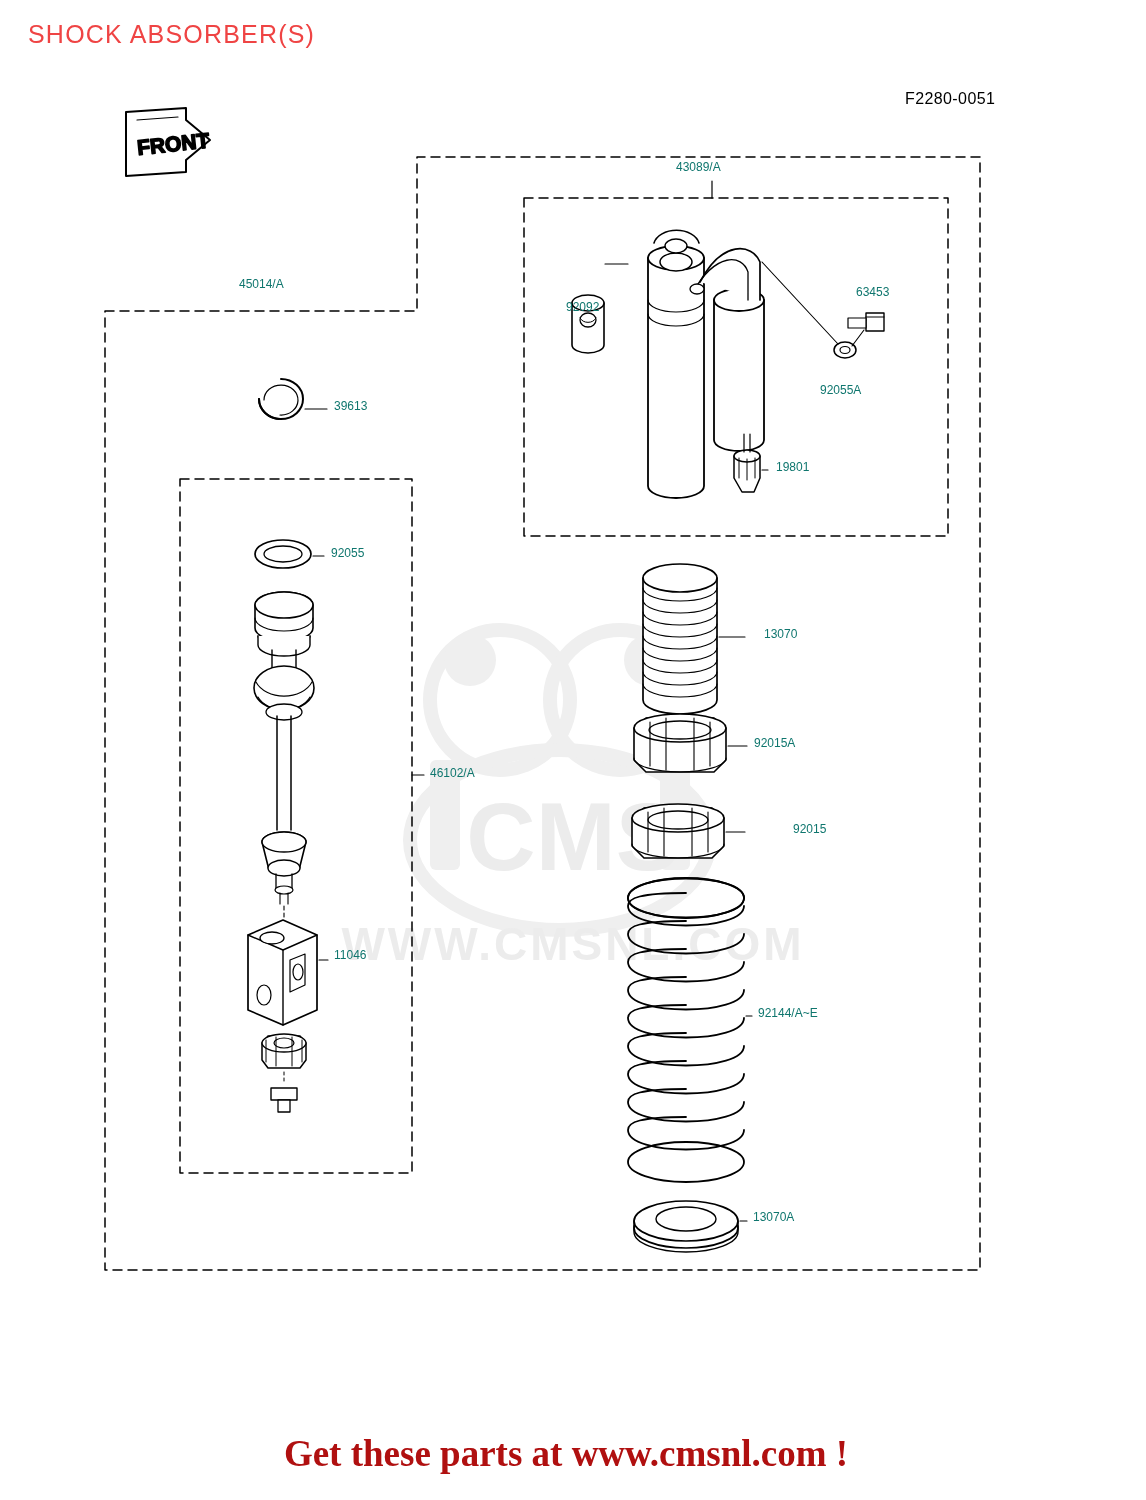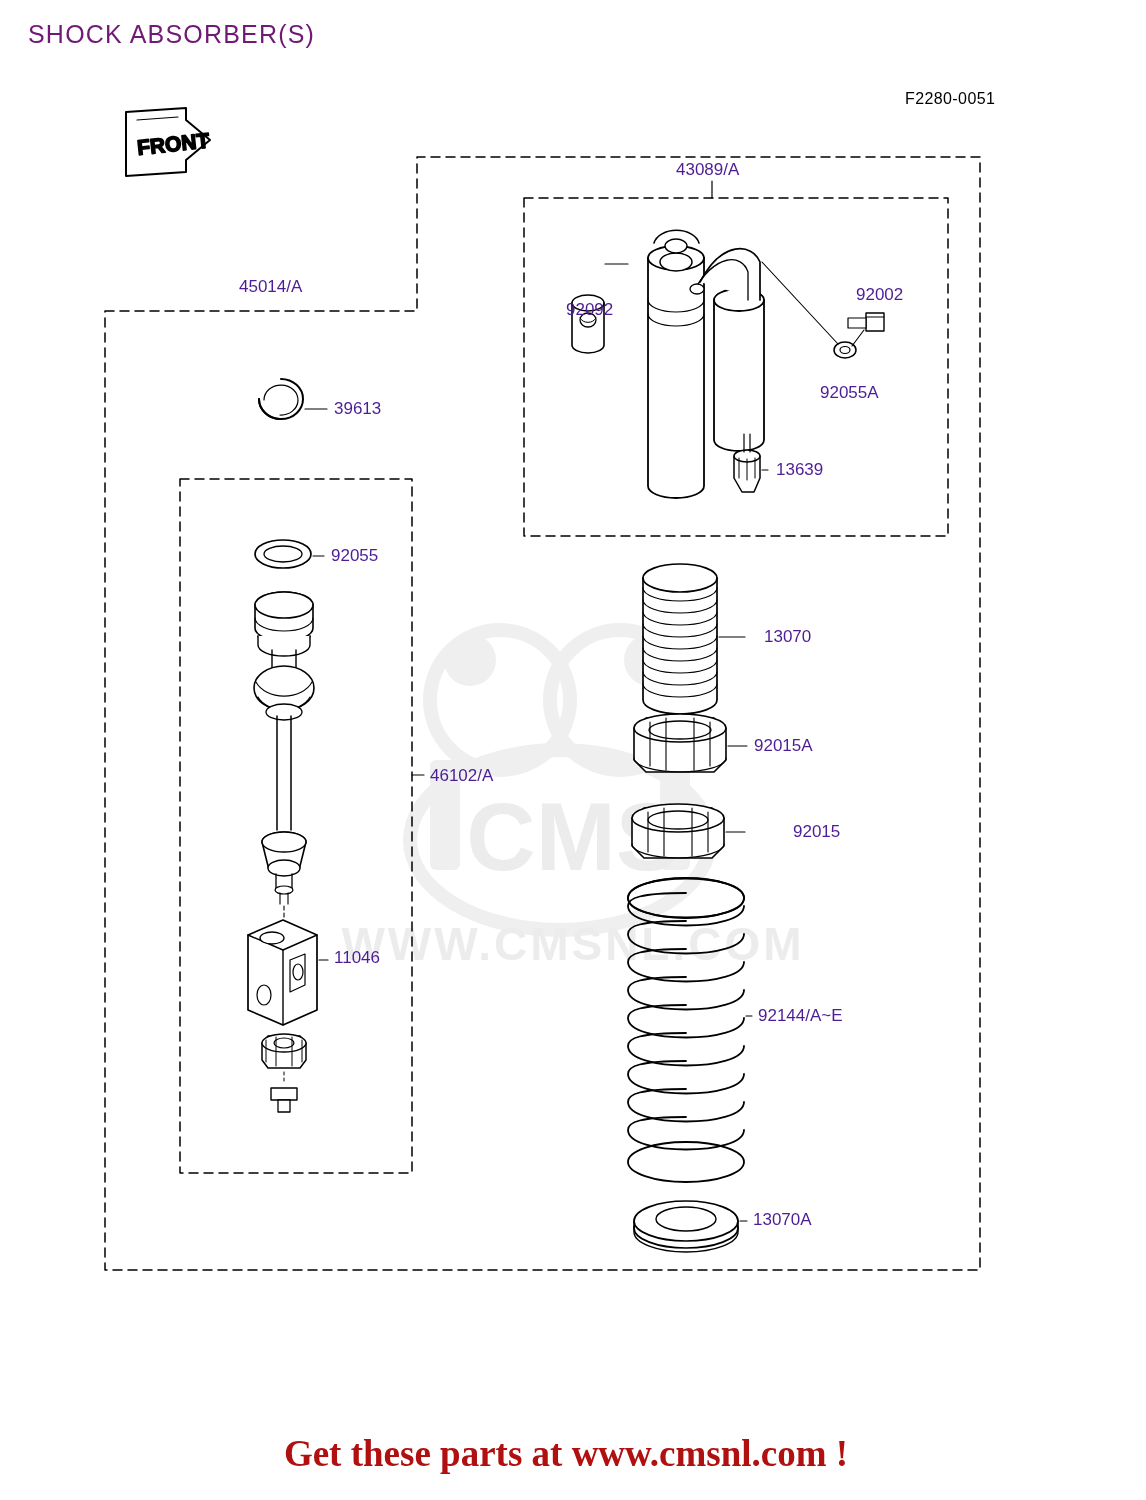--- a/index.html
+++ b/index.html
@@ -14,21 +14,21 @@
     font-family: "Liberation Sans", sans-serif;
     color: #000000;
     overflow: hidden;
   }
   #page-title {
     position: absolute;
     left: 28px;
     top: 20px;
     font-size: 25px;
     letter-spacing: 1.2px;
-    color: #701a75;
+    color: #ef4444;
     font-family: "Liberation Sans", sans-serif;
   }
   #diagram-code {
     position: absolute;
     left: 905px;
     top: 90px;
     font-size: 16px;
     letter-spacing: 0.4px;
     font-family: "Liberation Sans", sans-serif;
   }
@@ -45,23 +45,23 @@
   }
   .svg-layer {
     position: absolute;
     left: 0;
     top: 0;
     width: 1146px;
     height: 1500px;
   }
   .label {
     position: absolute;
-    font-size: 17px;
+    font-size: 12px;
     font-family: "Liberation Sans", sans-serif;
-    color: #4c1d95;
+    color: #0f766e;
     white-space: nowrap;
   }
 </style>
 </head>
 <body>
 
 <div id="page-title">SHOCK ABSORBER(S)</div>
 <div id="diagram-code">F2280-0051</div>
 
 <svg class="svg-layer" viewBox="0 0 1146 1500" xmlns="http://www.w3.org/2000/svg">
@@ -276,23 +276,23 @@
       <path d="M634,1221 L634,1232 a52,20 0 0 0 104,0 L738,1221" fill="none" stroke="#000" stroke-width="1.4"></path>
       <line x1="740" y1="1221" x2="747" y2="1221" stroke="#000" stroke-width="1.1"></line>
     </g>
 
   </g>
 </svg>
 
 <div>
   <div class="label" style="left:676px; top:160px;">43089/A</div>
   <div class="label" style="left:566px; top:256px;margin-top:44px;">92092</div>
-  <div class="label" style="left:856px; top:285px;">92002</div>
+  <div class="label" style="left:856px; top:285px;">63453</div>
   <div class="label" style="left:820px; top:383px;">92055A</div>
-  <div class="label" style="left:776px; top:460px;">13639</div>
+  <div class="label" style="left:776px; top:460px;">19801</div>
   <div class="label" style="left:239px; top:277px;">45014/A</div>
   <div class="label" style="left:334px; top:399px;">39613</div>
   <div class="label" style="left:331px; top:546px;">92055</div>
   <div class="label" style="left:430px; top:766px;">46102/A</div>
   <div class="label" style="left:334px; top:948px;">11046</div>
   <div class="label" style="left:752px; top:627px;margin-left:12px;">13070</div>
   <div class="label" style="left:754px; top:736px;">92015A</div>
   <div class="label" style="left:753px; top:822px;margin-left:40px;">92015</div>
   <div class="label" style="left:758px; top:1006px;">92144/A~E</div>
   <div class="label" style="left:753px; top:1210px;text-align:right;">13070A</div>

